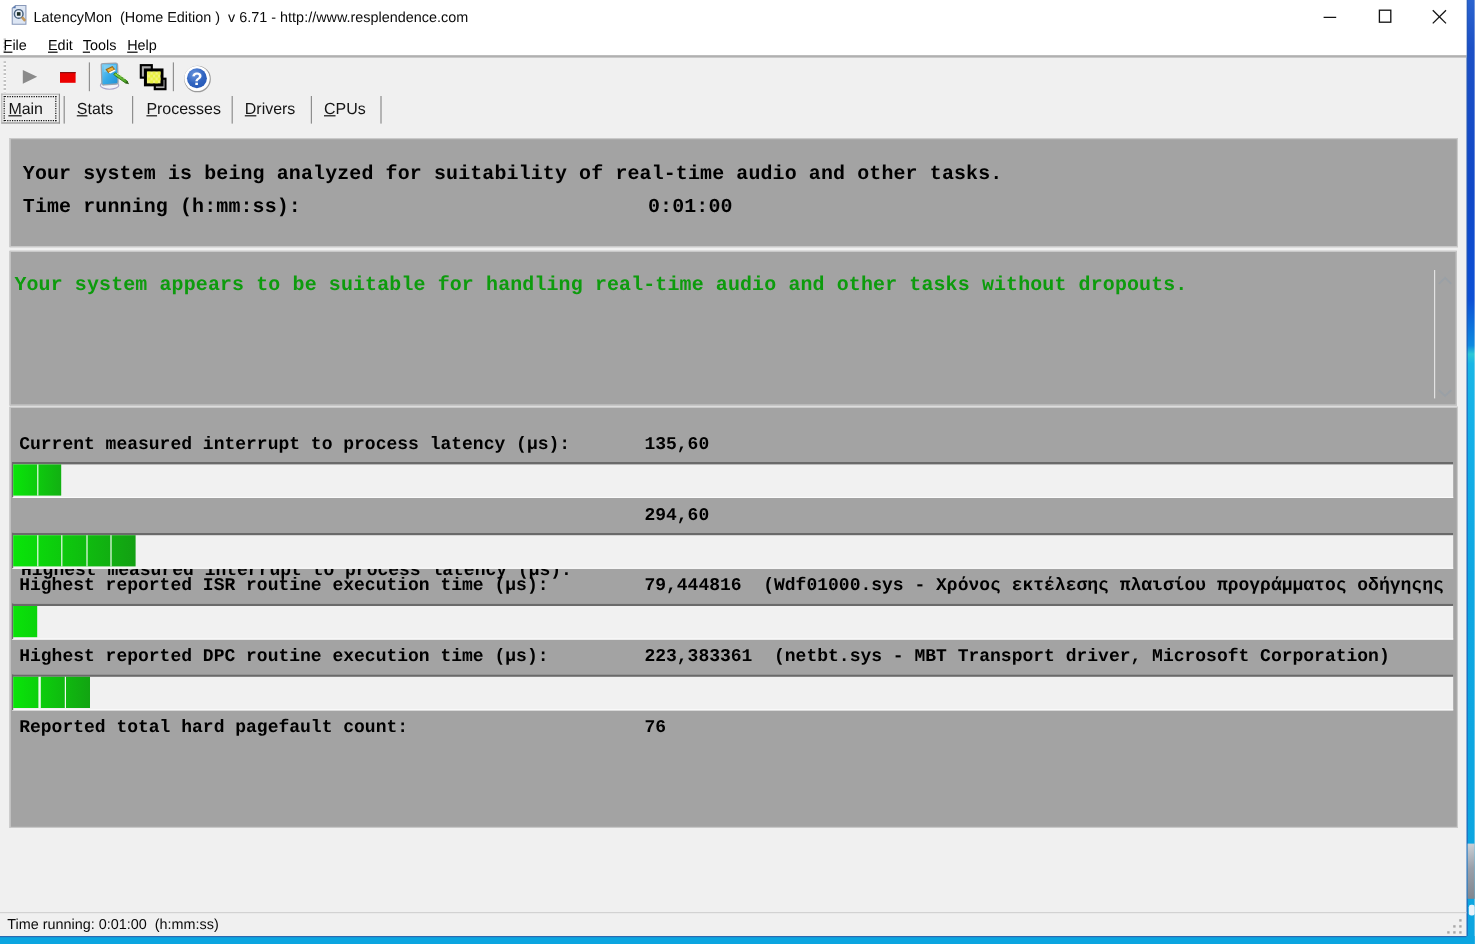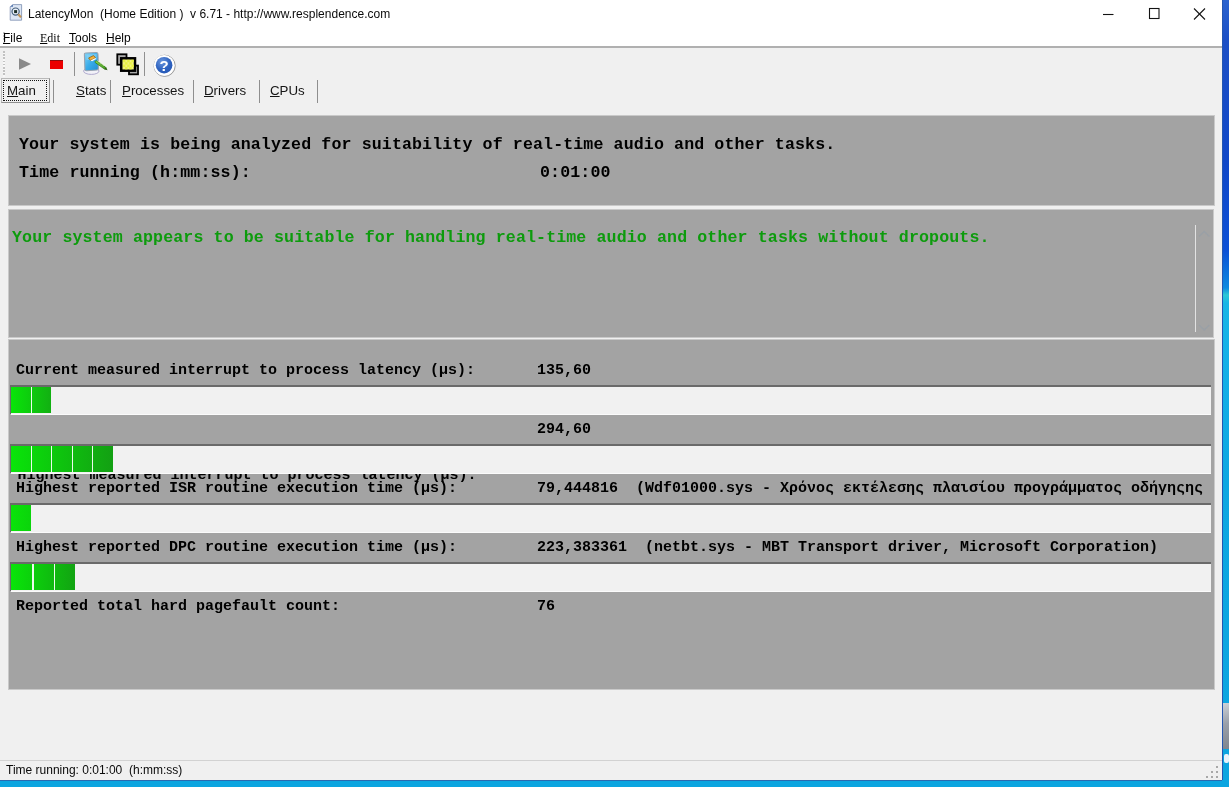--- a/index.html
+++ b/index.html
@@ -51,21 +51,21 @@
 
   <svg class="abs" style="left:1085px;top:0;" width="138" height="29" viewBox="0 0 138 29">
     <line x1="18" y1="14.5" x2="28.5" y2="14.5" stroke="#131313" stroke-width="1.1"></line>
     <rect x="64.5" y="8.5" width="9.5" height="10" fill="none" stroke="#131313" stroke-width="1.1"></rect>
     <line x1="109" y1="8.5" x2="120" y2="19.5" stroke="#131313" stroke-width="1.1"></line>
     <line x1="120" y1="8.5" x2="109" y2="19.5" stroke="#131313" stroke-width="1.1"></line>
   </svg>
 
   <div class="grip" style="left:3px;top:32px;height:12px;"></div>
   <div class="menuitem" style="left:3px;"><span class="u">F</span>ile</div>
-  <div class="menuitem" style="left:40px;font-family:Liberation Serif, serif;"><span class="u">E</span>dit</div>
+  <div class="menuitem" style="left:40px;"><span class="u">E</span>dit</div>
   <div class="menuitem" style="left:69px;"><span class="u">T</span>ools</div>
   <div class="menuitem" style="left:106px;"><span class="u">H</span>elp</div>
 
   <div class="grip" style="left:3px;top:51px;height:26px;"></div>
 
   <svg class="abs" style="left:18px;top:58px;" width="14" height="14" viewBox="0 0 14 14">
     <path d="M1 0.3 L13 6 L1 11.7 Z" fill="#8a8a8a"></path>
   </svg>
 
   <div class="abs" style="left:50px;top:59.5px;width:12.5px;height:9.5px;background:#ec0000;border-top:1.5px solid #8a0f0f;box-sizing:border-box;"></div>
@@ -123,21 +123,21 @@
     </defs>
     <circle cx="12.6" cy="12.8" r="10.6" fill="none" stroke="#7d7d7d" stroke-width="1" opacity="0.75"></circle>
     <circle cx="12.1" cy="12.3" r="10.4" fill="#ffffff"></circle>
     <circle cx="12.1" cy="12.2" r="8.3" fill="url(#hb)"></circle>
     <text x="12.1" y="17.6" font-family="Liberation Sans" font-size="15px" font-weight="bold" fill="#ffffff" text-anchor="middle">?</text>
   </svg>
 
   <div class="abs" style="left:0.5px;top:77.5px;width:49px;height:25.5px;border:1px solid #b9b9b9;border-right-color:#8f8f8f;border-bottom-color:#8f8f8f;background:#f0f0f0;box-sizing:border-box;"></div>
   <div class="abs" style="left:2.5px;top:79.5px;width:44px;height:21px;border:1px dotted #111;box-sizing:border-box;"></div>
   <div class="tabtxt" style="left:7px;"><span class="u">M</span>ain</div>
-  <div class="tabtxt" style="left:76px;"><span class="u">S</span>tats</div>
+  <div class="tabtxt" style="left:64px;"><span class="u">S</span>tats</div>
   <div class="tabtxt" style="left:122px;"><span class="u">P</span>rocesses</div>
   <div class="tabtxt" style="left:204px;"><span class="u">D</span>rivers</div>
   <div class="tabtxt" style="left:270px;"><span class="u">C</span>PUs</div>
   <div class="tabsep" style="left:52.5px;"></div>
   <div class="tabsep" style="left:110px;"></div>
   <div class="tabsep" style="left:193px;"></div>
   <div class="tabsep" style="left:258.5px;"></div>
   <div class="tabsep" style="left:317px;"></div>
 
   <div class="panel" style="left:7.5px;top:115px;width:1207px;height:91px;"></div>

